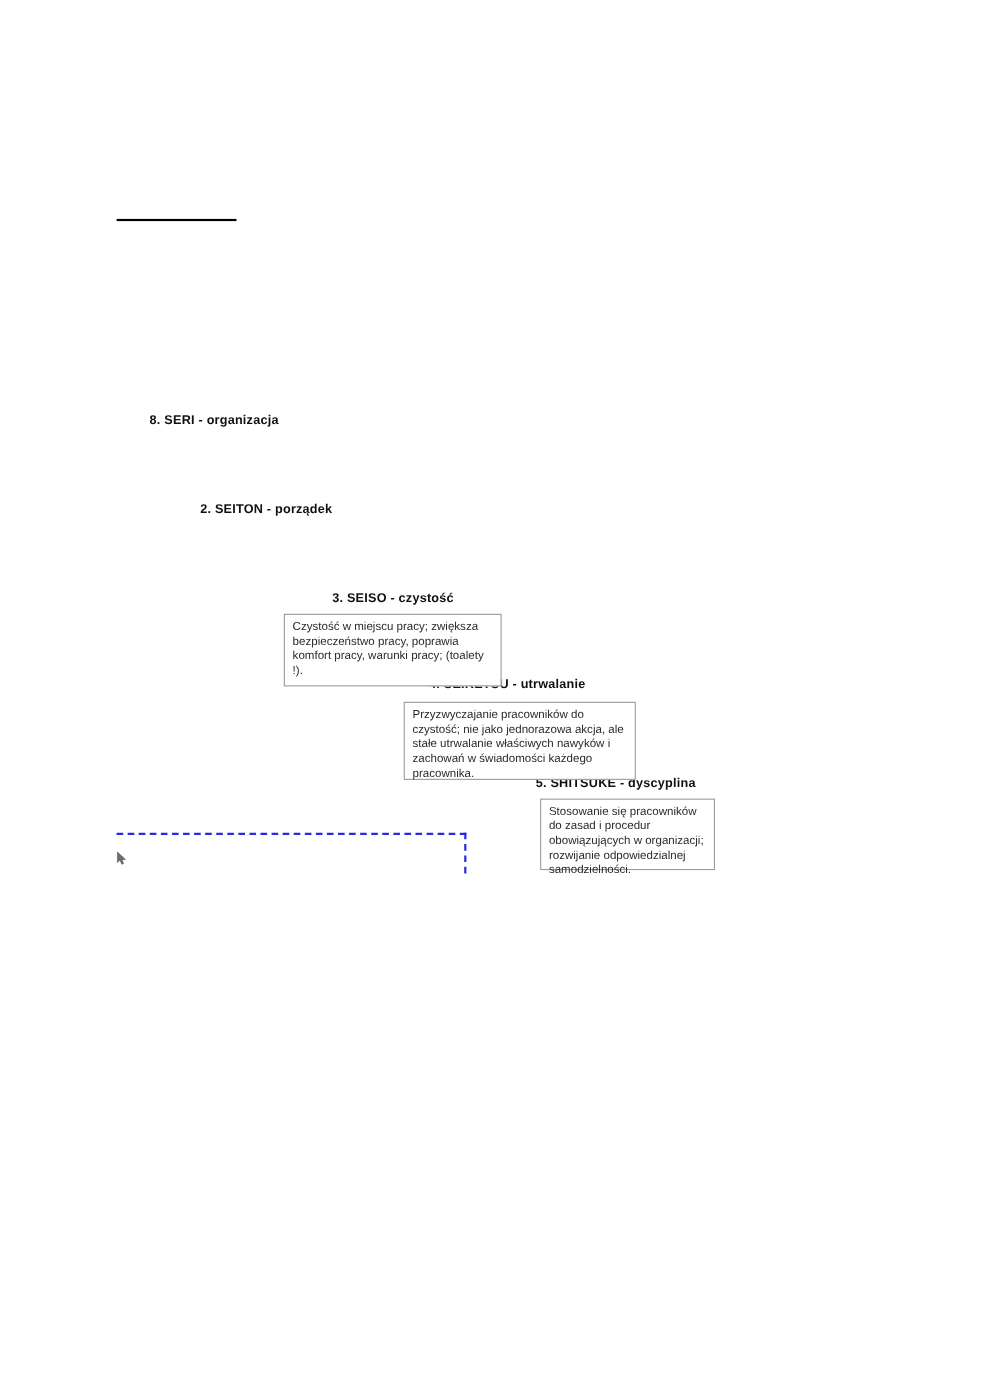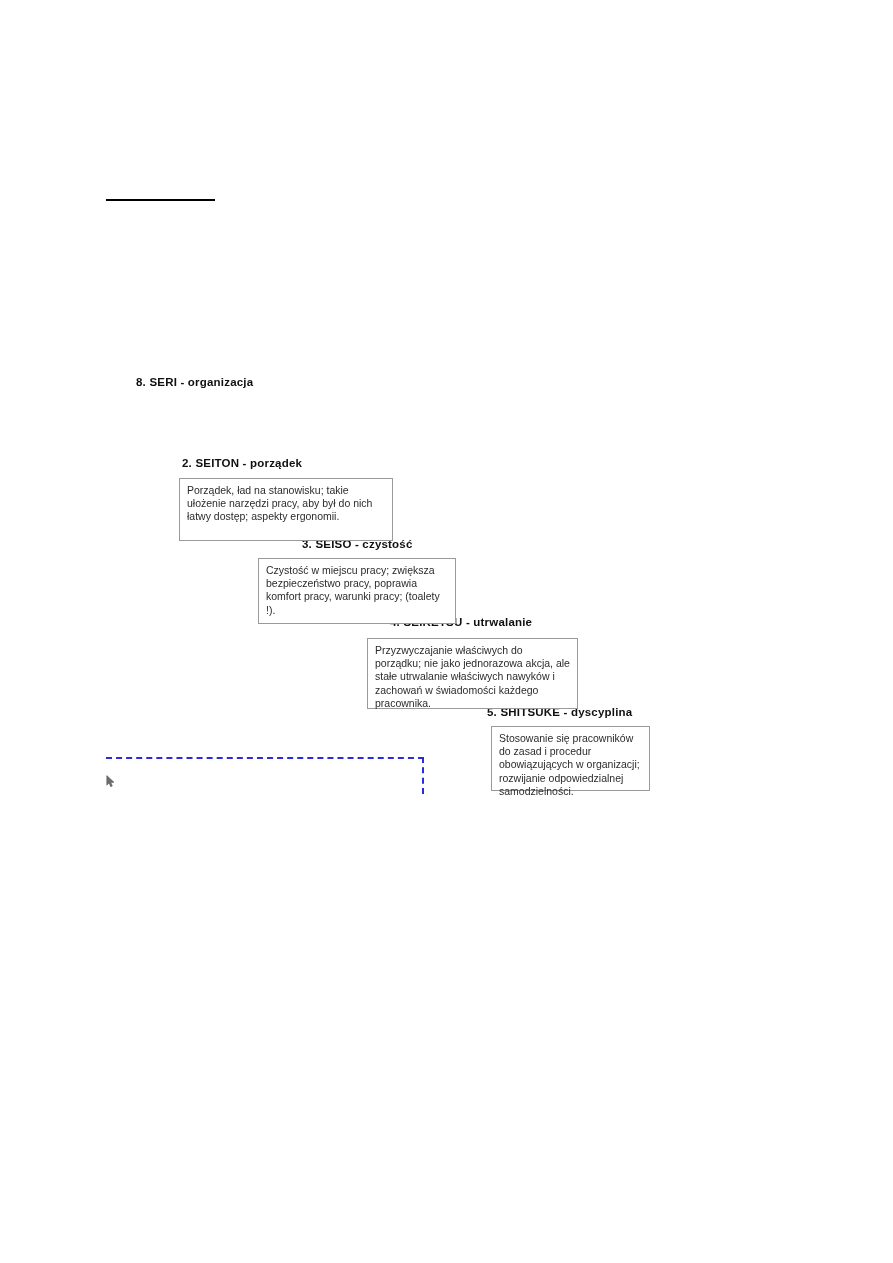--- a/index.html
+++ b/index.html
@@ -98,32 +98,29 @@
 </head>
 <body>
 
 <div class="page">
 
   <div class="top-rule"></div>
 
   <div class="step-heading heading-layer-1" style="left:136px; top:375px;">8. SERI  -  organizacja</div>
 
   <div class="step-heading heading-layer-2" style="left:182px; top:456px;">2. SEITON - porządek</div>
-  <div class="step-box layer-2" style="left:179px; top:478px; width:214px; height:63px;">
-    <p>Porządek, ład na stanowisku; takie ułożenie narzędzi pracy, aby był do nich łatwy dostęp; aspekty ergonomii.</p>
-  </div>
 
   <div class="step-heading heading-layer-3" style="left:302px; top:537px;">3. SEISO - czystość</div>
   <div class="step-box layer-3" style="left:258px; top:558px; width:198px; height:66px;">
     <p>Czystość w miejscu pracy; zwiększa bezpieczeństwo pracy, poprawia komfort pracy, warunki pracy; (toalety !).</p>
   </div>
 
   <div class="step-heading heading-layer-4" style="left:390px; top:615px;">4. SEIKETSU  -  utrwalanie</div>
   <div class="step-box layer-4" style="left:367px; top:638px; width:211px; height:71px;">
-    <p>Przyzwyczajanie właściwych do porządku; nie jako jednorazowa akcja, ale stałe utrwalanie właściwych nawyków i zachowań w świadomości każdego pracownika.</p>
+    <p>Przyzwyczajanie pracowników do czystość; nie jako jednorazowa akcja, ale stałe utrwalanie właściwych nawyków i zachowań w świadomości każdego pracownika.</p>
   </div>
 
   <div class="step-heading heading-layer-5" style="left:487px; top:705px;">5. SHITSUKE -  dyscyplina</div>
   <div class="step-box layer-5" style="left:491px; top:726px; width:159px; height:65px;">
     <p>Stosowanie się pracowników do zasad i procedur obowiązujących w organizacji; rozwijanie odpowiedzialnej samodzielności.</p>
   </div>
 
   <div class="selection-marquee"></div>
 
   <div class="cursor-pointer">

